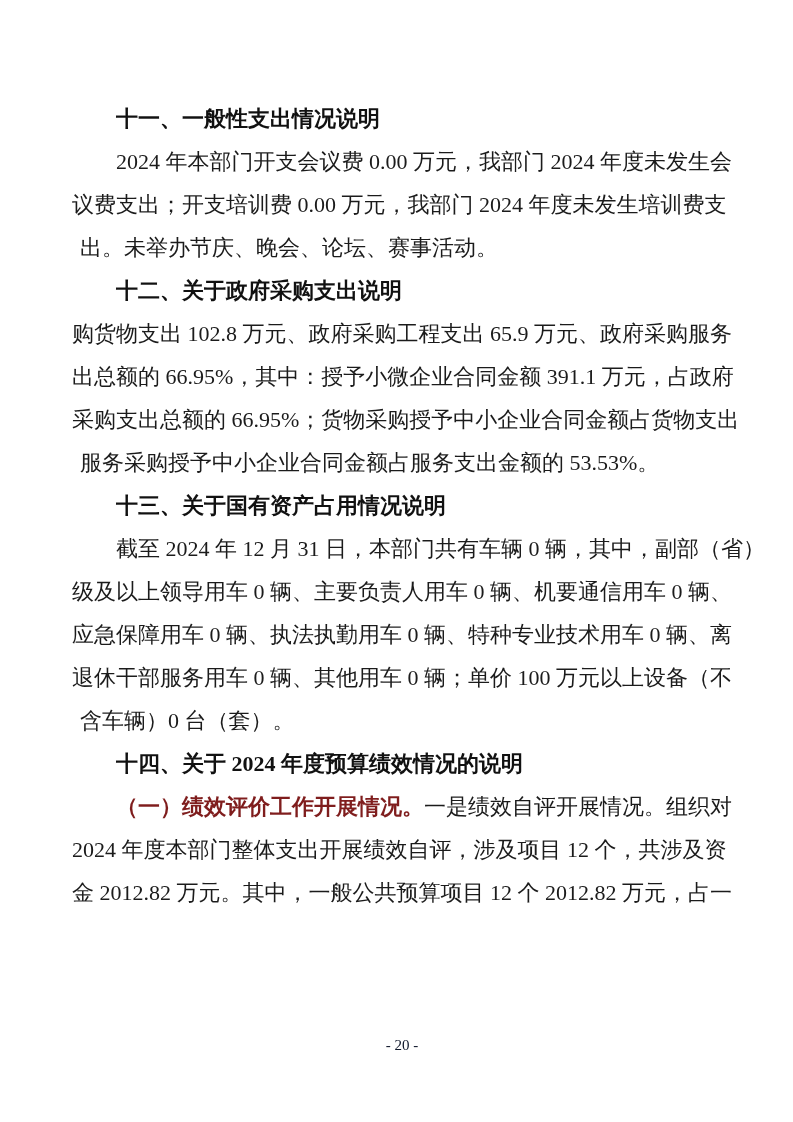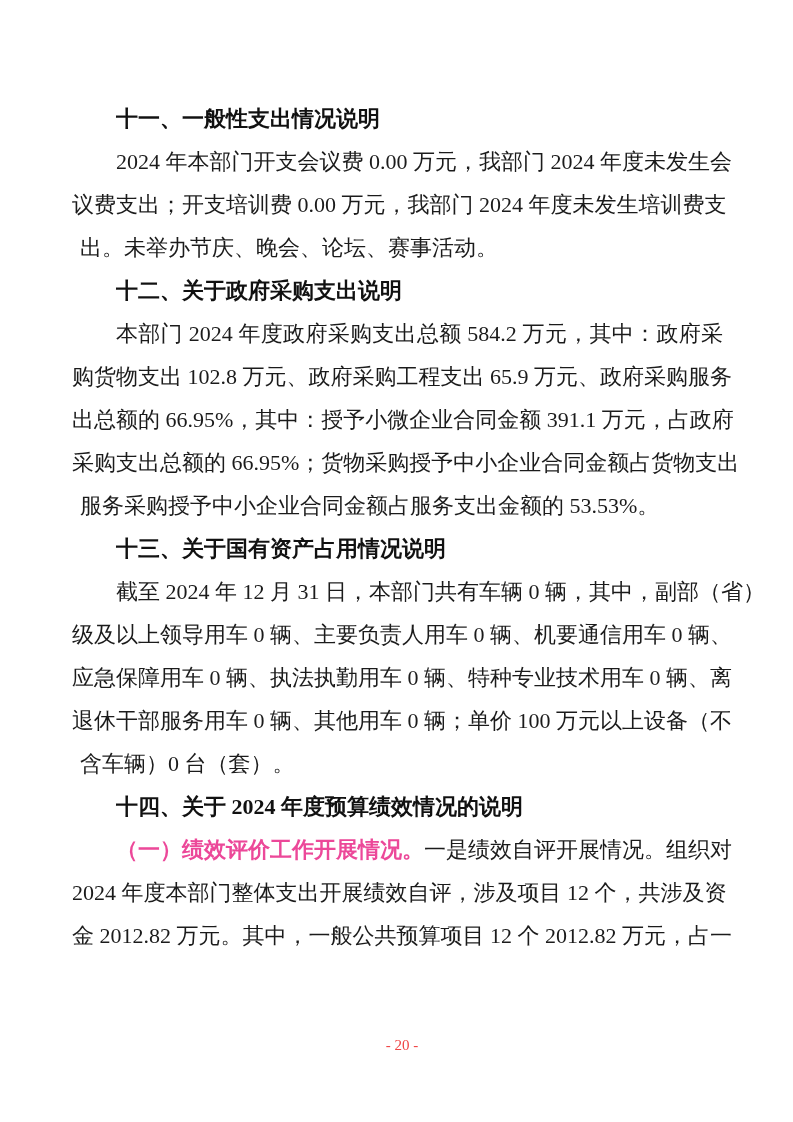--- a/index.html
+++ b/index.html
@@ -43,51 +43,50 @@
     margin: 0;
     font-size: 22px;
     line-height: 43px;
     font-weight: bold;
     color: #111111;
     text-indent: 2em;
     white-space: nowrap;
   }
   .bold {
     font-weight: bold;
-    color: #ec4899;
+    color: #7f1d1d;
   }
   .page-footer {
     position: absolute;
     left: 0;
     right: 9px;
     top: 1034px;
     text-align: center;
     font-size: 15px;
     line-height: 22px;
-    color: #ef4444;
+    color: #0f172a;
     font-family: "Liberation Serif", "DejaVu Serif", serif;
     padding-left: 20px;
   }
 </style>
 </head>
 <body>
 
 <div class="page">
   <main class="content">
 
     <section>
       <h2 class="heading">十一、一般性支出情况说明</h2>
       <div class="line indent">2024 年本部门开支会议费 0.00 万元，我部门 2024 年度未发生会</div>
       <div class="line">议费支出；开支培训费 0.00 万元，我部门 2024 年度未发生培训费支</div>
       <div class="line short">出。未举办节庆、晚会、论坛、赛事活动。</div>
     </section>
 
     <section>
       <h2 class="heading">十二、关于政府采购支出说明</h2>
-      <div class="line indent">本部门 2024 年度政府采购支出总额 584.2 万元，其中：政府采</div>
       <div class="line">购货物支出 102.8 万元、政府采购工程支出 65.9 万元、政府采购服务</div>
       <div class="line">出总额的 66.95%，其中：授予小微企业合同金额 391.1 万元，占政府</div>
       <div class="line">采购支出总额的 66.95%；货物采购授予中小企业合同金额占货物支出</div>
       <div class="line short">服务采购授予中小企业合同金额占服务支出金额的 53.53%。</div>
     </section>
 
     <section>
       <h2 class="heading">十三、关于国有资产占用情况说明</h2>
       <div class="line indent">截至 2024 年 12 月 31 日，本部门共有车辆 0 辆，其中，副部（省）</div>
       <div class="line">级及以上领导用车 0 辆、主要负责人用车 0 辆、机要通信用车 0 辆、</div>

